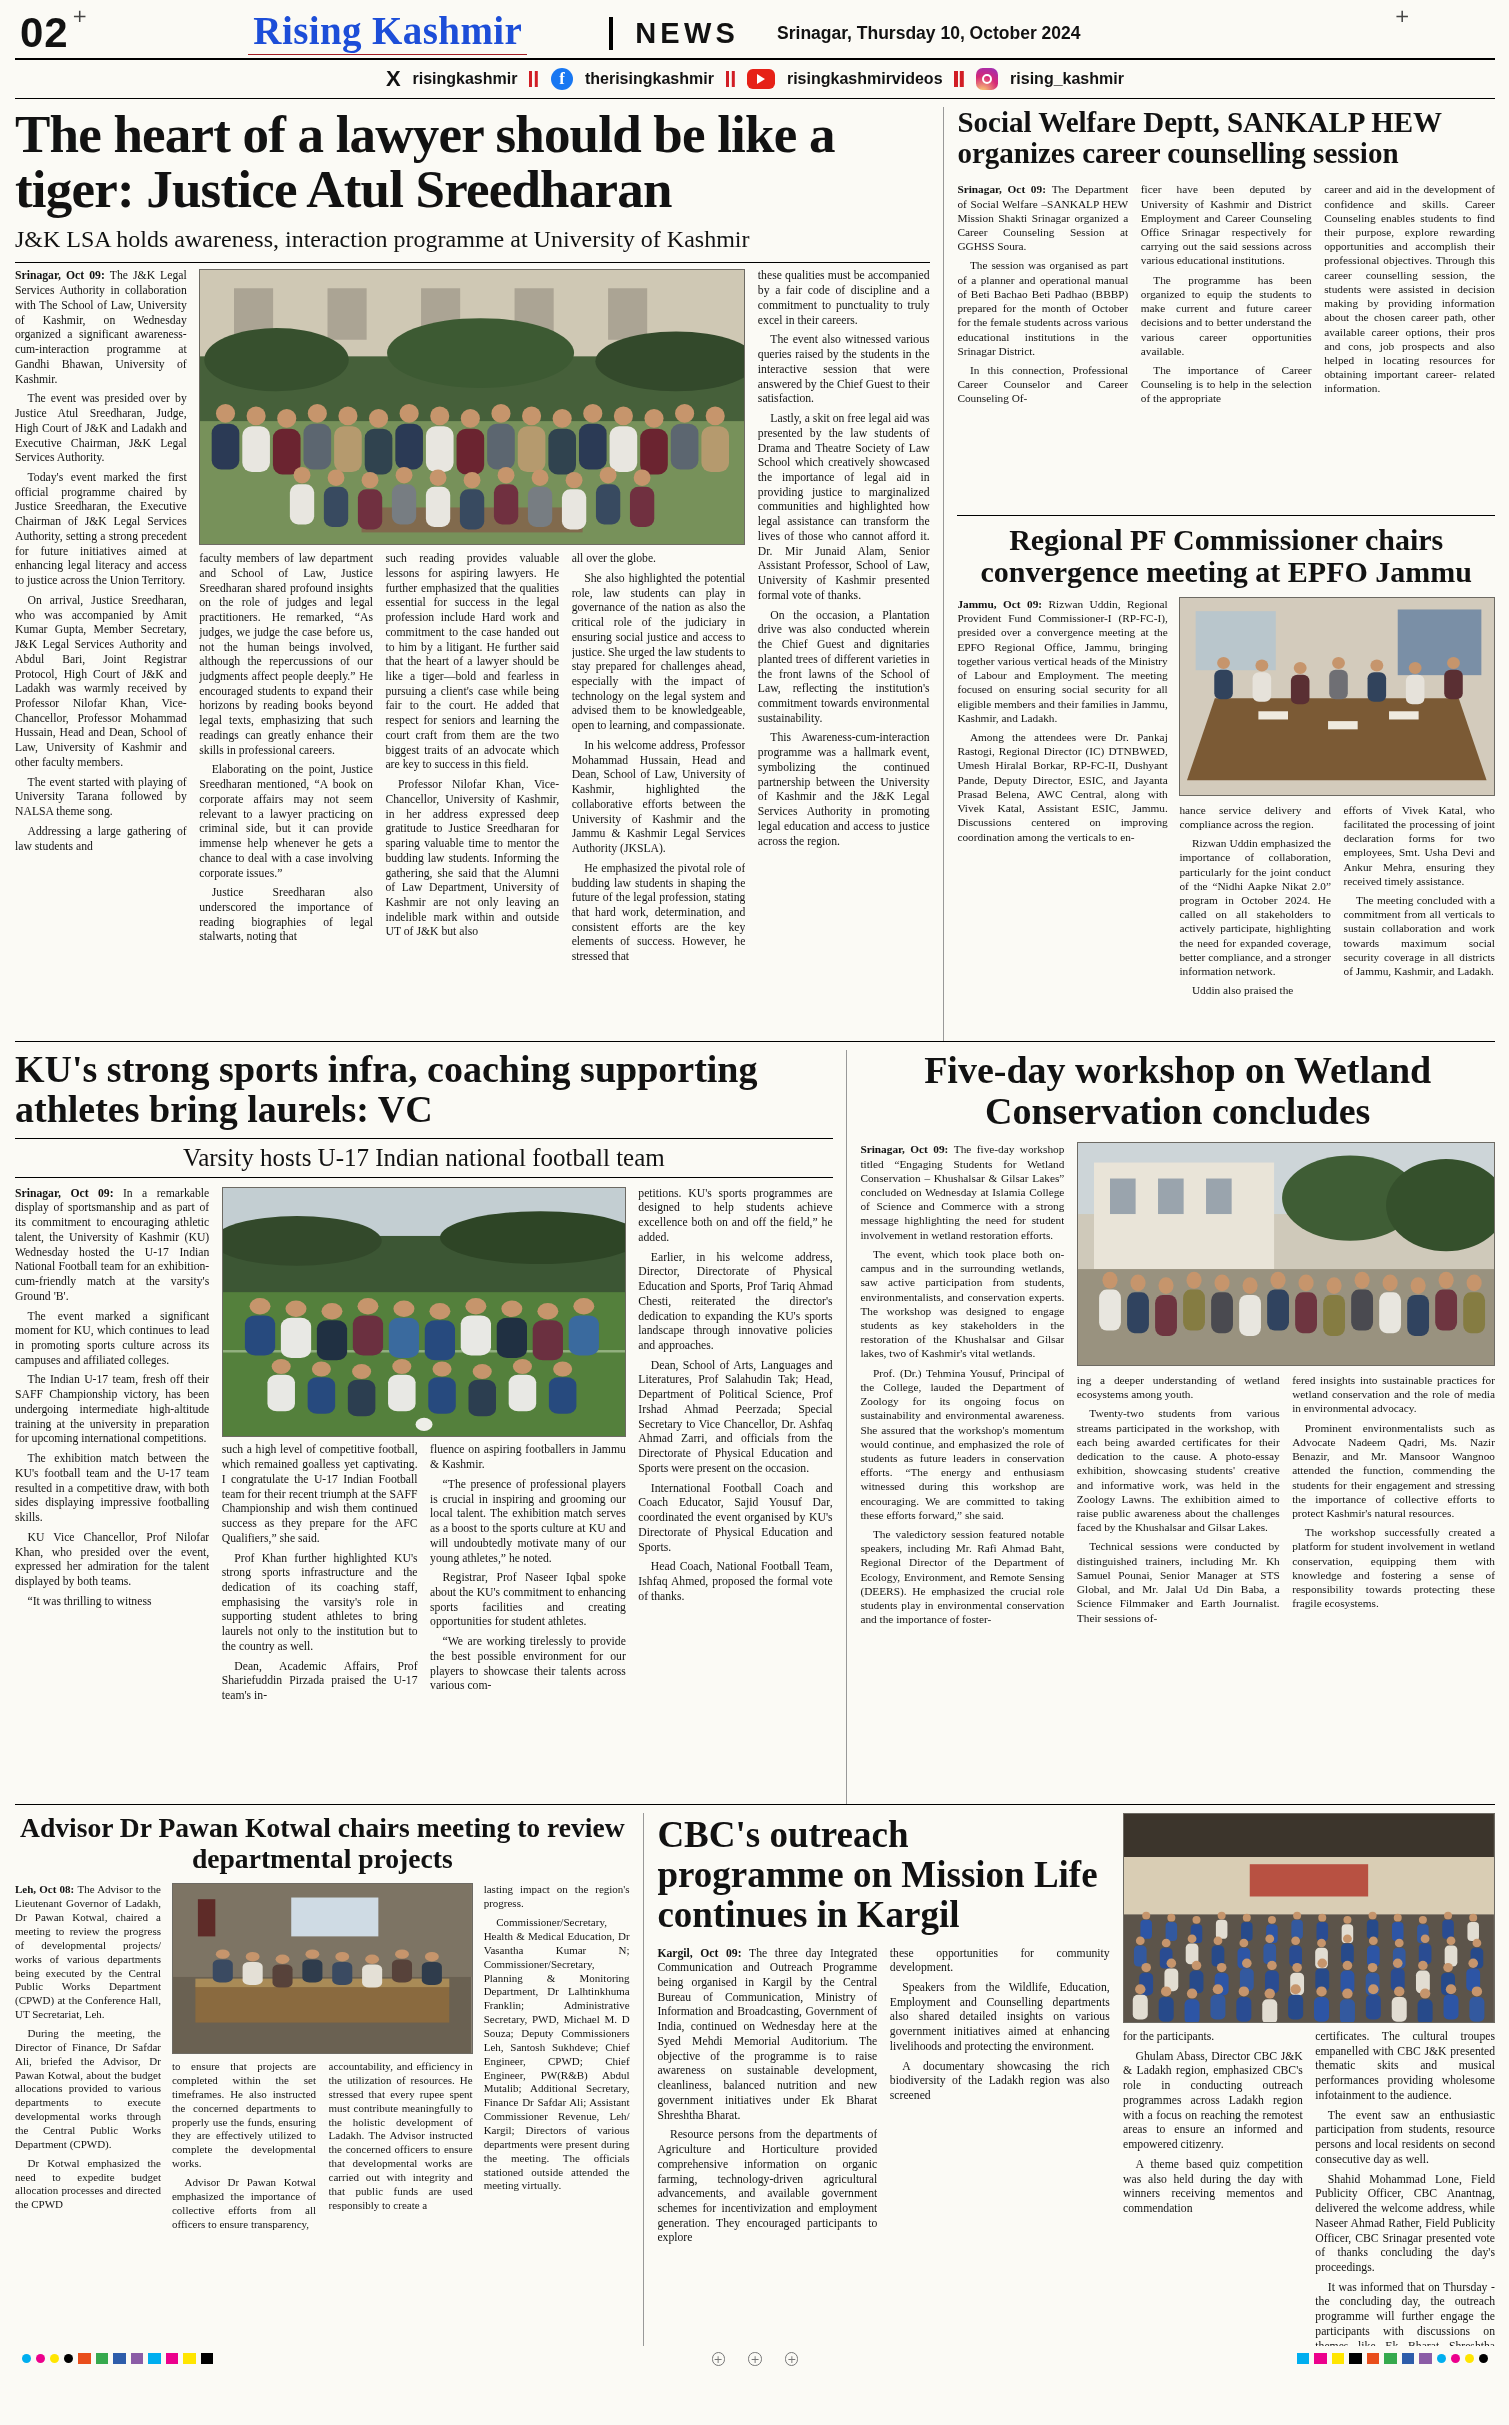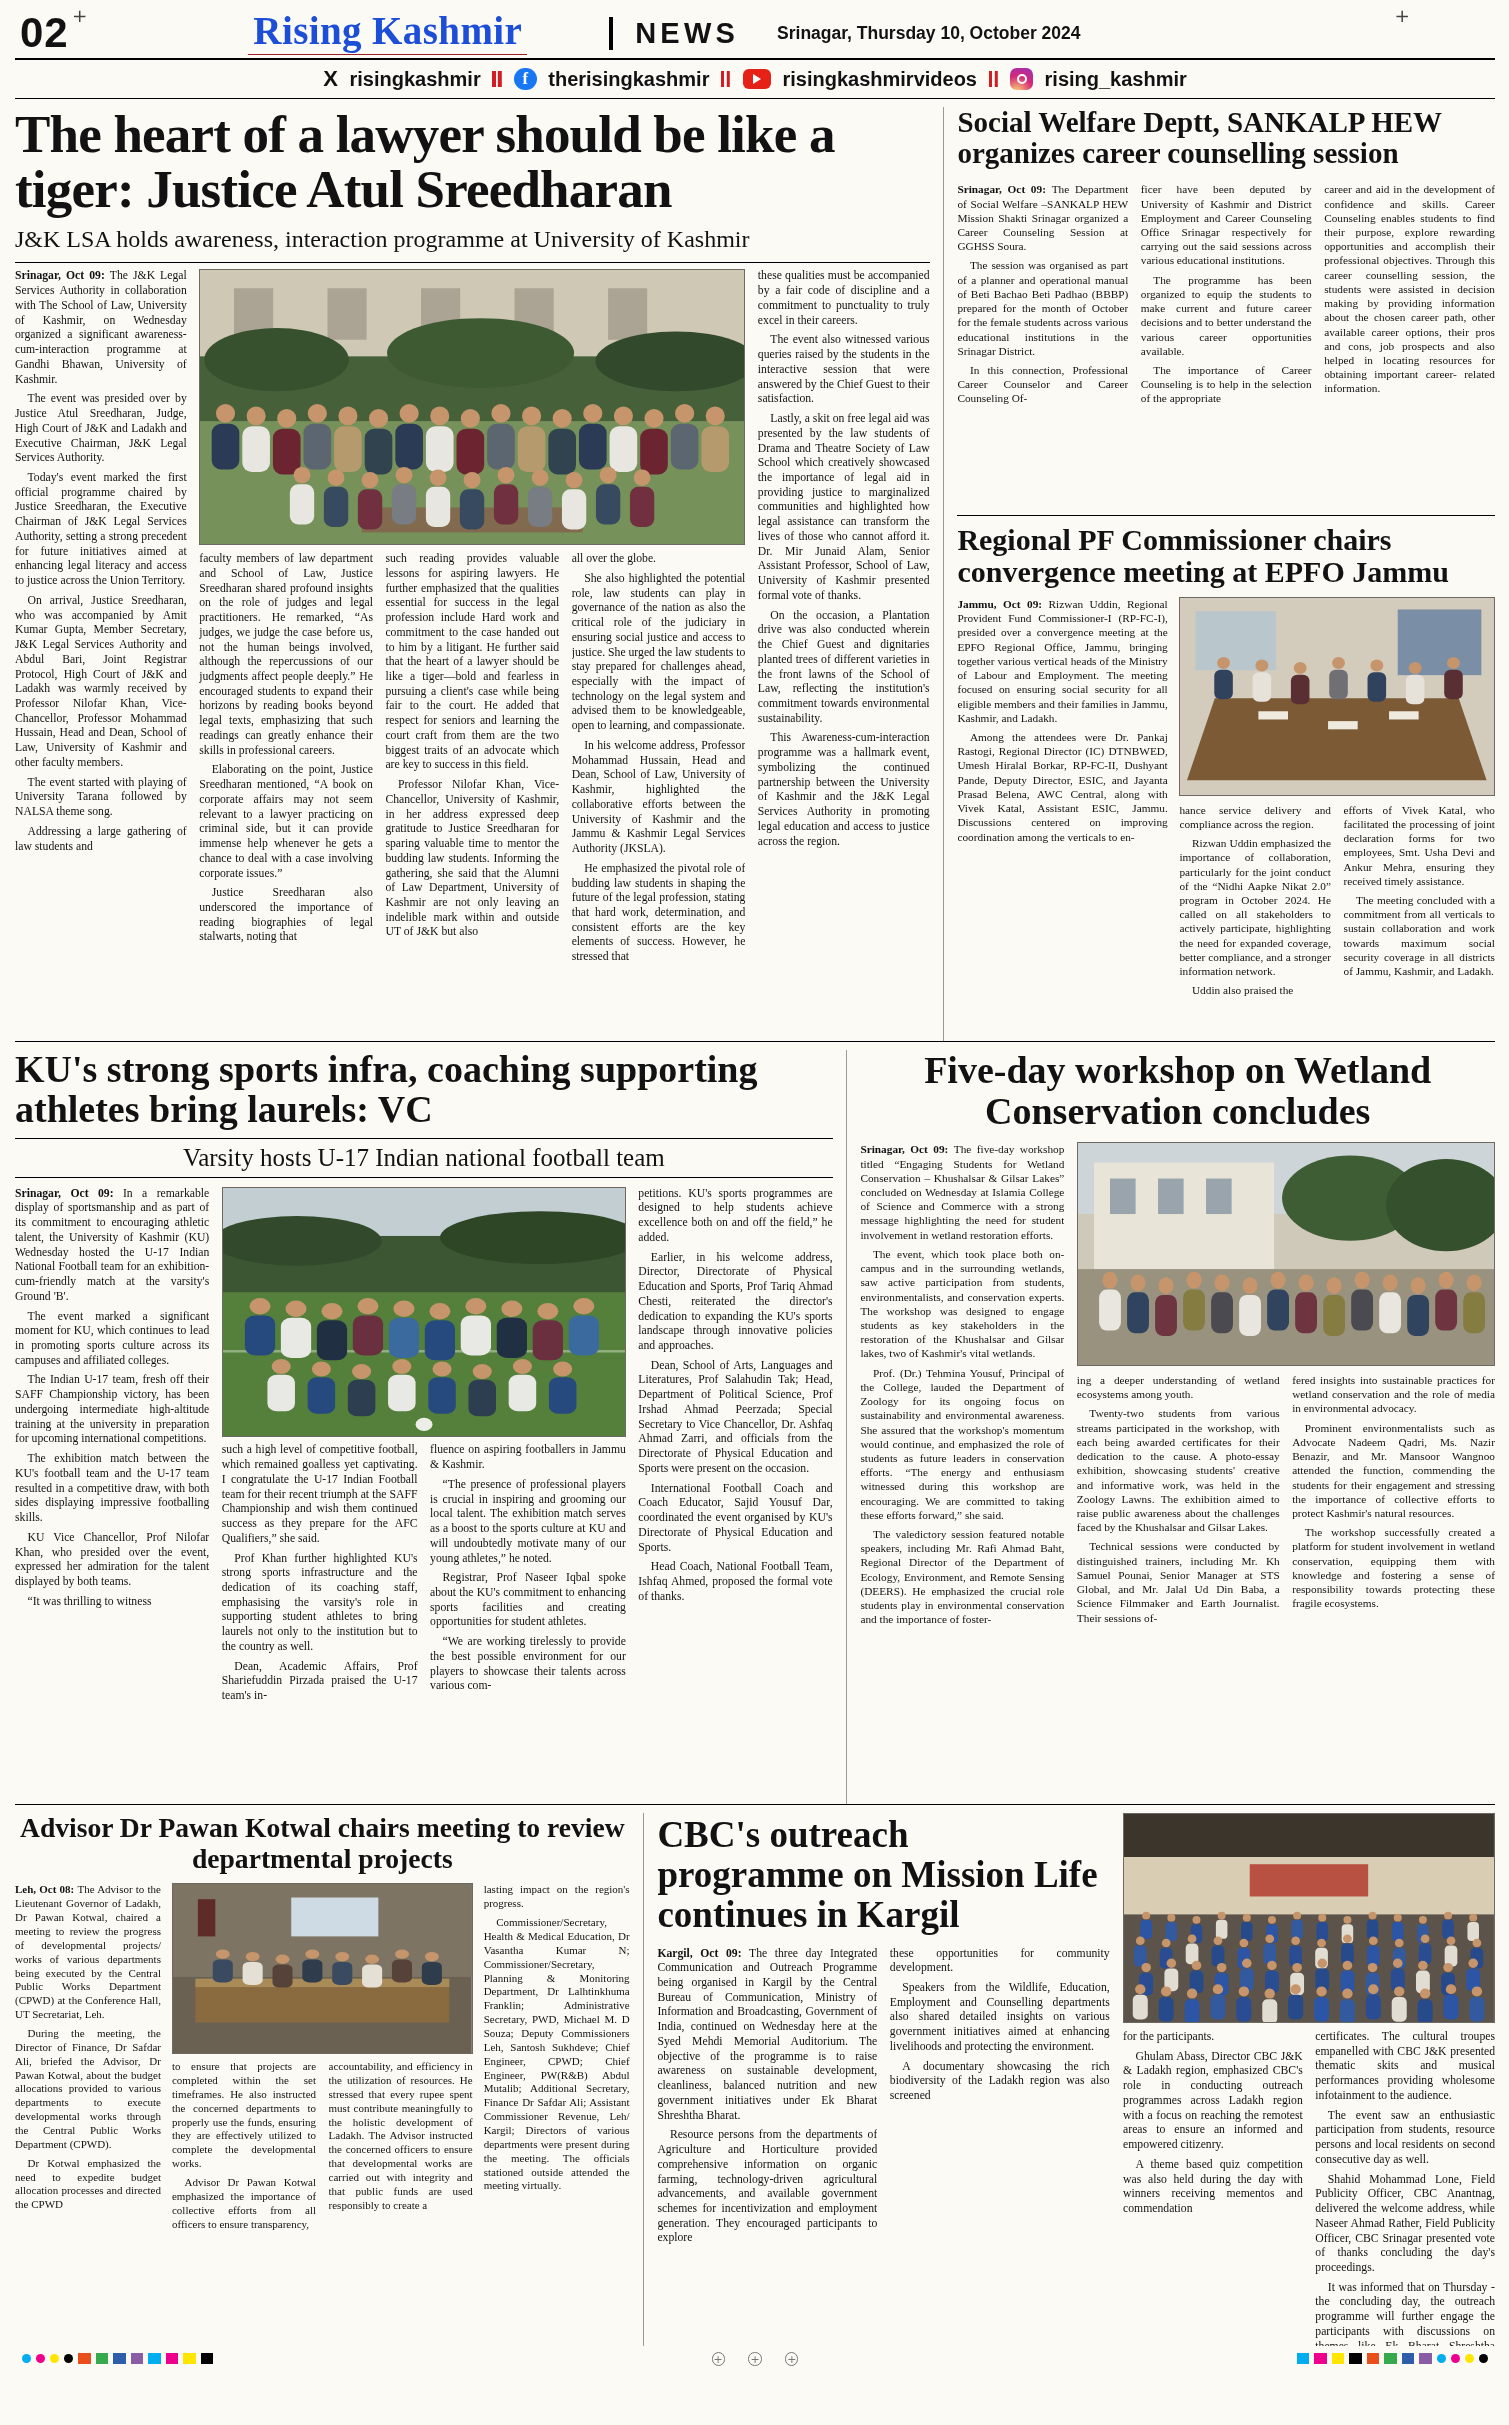--- a/index.html
+++ b/index.html
@@ -13,21 +13,21 @@
   .pagenum{font-family:"Liberation Sans",sans-serif;font-weight:900;font-size:42px;letter-spacing:0.8px;}
   .masthead{margin-left:180px;font-weight:700;font-size:39px;color:#1d4ed8;letter-spacing:0.4px;
     border-bottom:1.7px solid #a31d23;line-height:1.05;padding:0 5px 1.7px 5px;}
   .news-label{margin-left:82px;font-family:"Liberation Sans",sans-serif;font-weight:900;font-size:29px;
     letter-spacing:4.2px;border-left:4.2px solid #000;padding-left:22px;}
   .date-label{margin-left:38px;font-family:"Liberation Sans",sans-serif;font-weight:700;font-size:17.5px;}
   .rule-heavy{border:0;border-top:2.5px solid #000;}
   .rule-thin{border:0;border-top:0.8px solid #000;}
   .rule-mid{border:0;border-top:1.7px solid #000;}
   .social-bar{display:flex;justify-content:center;align-items:center;gap:11.7px;height:38px;}
-  .handle{font-family:"Liberation Sans",sans-serif;font-weight:700;font-size:20px;}
+  .handle{font-family:"Liberation Sans",sans-serif;font-weight:700;font-size:16px;}
   .sicon{display:inline-flex;align-items:center;justify-content:center;width:22.5px;height:22.5px;}
   .sicon.x{font-family:"Liberation Sans",sans-serif;font-weight:900;font-size:22px;width:auto;}
   .sicon.fb{background:#1877f2;border-radius:50%;color:#fff;font-weight:700;font-size:16.7px;}
   .sicon.yt{background:#e62117;border-radius:5.8px;width:28px;height:20px;}
   .sicon.yt .tri{width:0;height:0;border-left:8.3px solid #fff;border-top:5px solid transparent;border-bottom:5px solid transparent;}
   .sicon.ig{background:radial-gradient(circle at 30% 110%,#feda75 0%,#d62976 55%,#962fbf 100%);border-radius:6.7px;}
   .sicon.ig .lens{width:10px;height:10px;border:2.1px solid #fff;border-radius:50%;display:block;}
   .sep-red{width:3.3px;height:16.7px;background:#d11e25;box-shadow:5.8px 0 0 #d11e25;margin-right:6.7px;}
   
   section{overflow:hidden;}
@@ -46,21 +46,21 @@
   .lead-subhead{font-size:24px;margin:10px 0 6.7px;padding-bottom:8.3px;border-bottom:1.7px solid #000;}
   .lead-body{display:flex;gap:12.5px;flex:1;overflow:hidden;}
   .lead-mid{flex:3.18;display:flex;flex-direction:column;gap:6.7px;overflow:hidden;}
   .lead-mid .photo{height:276px;}
   
   .right-col{flex:1;border-left:0.8px solid #999;padding-left:13.4px;display:flex;flex-direction:column;}
   .sw-article h2{font-size:29px;line-height:1.07;margin-bottom:13px;}
   .sw-article .cols{height:324px;flex:none;}
   .right-col hr{margin:8.3px 0;}
   .epfo-article{flex:1;display:flex;flex-direction:column;overflow:hidden;}
-  .epfo-article h2{font-size:30px;line-height:1.08;margin-bottom:8.3px;}
+  .epfo-article h2{font-size:30px;line-height:1.08;margin-bottom:8.3px;text-align:center;}
   .epfo-body{display:flex;gap:11.7px;flex:1;overflow:hidden;}
   .epfo-body .ncol p,.sw-article .ncol p{font-size:11.3px;}
   .epfo-right{flex:1.5;display:flex;flex-direction:column;gap:6.7px;overflow:hidden;justify-content:flex-end;}
   .epfo-right .photo{height:199px;}
   
   .ku-article{width:831px;padding-right:13.4px;display:flex;flex-direction:column;}
   .ku-article h2{font-size:38px;line-height:1.05;}
   .ku-subhead{font-size:25px;text-align:center;border-top:1.7px solid #000;border-bottom:1.7px solid #000;padding:5px 0;margin:8.3px 0;}
   .ku-body{display:flex;gap:12.5px;flex:1;overflow:hidden;}
   .ku-mid{flex:2.08;display:flex;flex-direction:column;gap:6.7px;overflow:hidden;}

